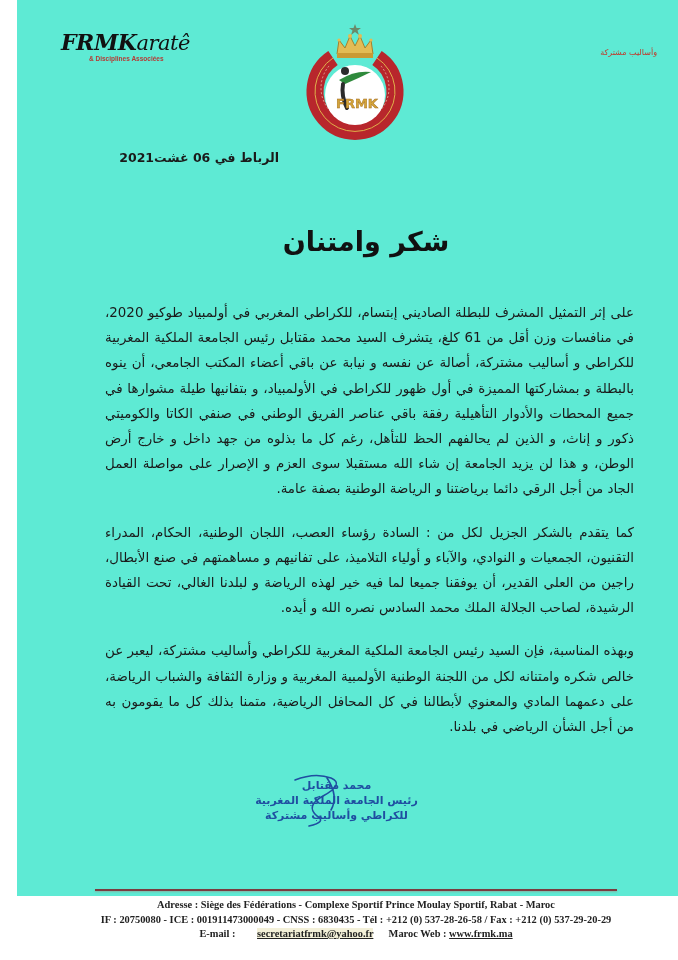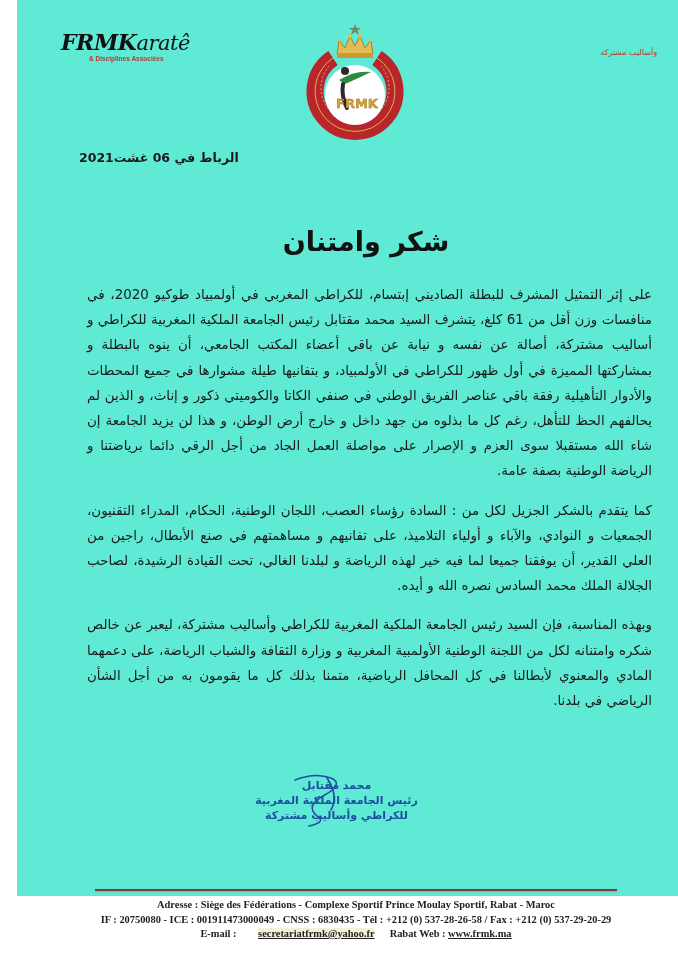--- a/index.html
+++ b/index.html
@@ -90,21 +90,21 @@
       font-size: 12.5px;
       font-weight: bold;
       white-space: nowrap;
     }
     .ref-line .ref-num { font-weight: normal; }
     .date-line {
       position: absolute;
       left: 62px; top: 150px;
       width: 200px;
       direction: rtl;
-      text-align: left;
+      text-align: right;
       font-size: 12.5px;
       font-weight: bold;
       white-space: nowrap;
     }
 
     
     .title {
       position: absolute;
       left: 0; top: 226px;
       width: 678px;
@@ -122,21 +122,21 @@
       position: absolute;
       left: 70px; top: 282px;
       width: 565px;
       direction: rtl;
       text-align: justify;
       font-size: 13.4px;
       line-height: 25.2px;
       color: #1a1a1a;
     }
     .body-text p {
-      margin: 0;
+      margin: 18px;
       text-align-last: right;
     }
     .body-text p + p { margin-top: 14px; }
 
     
     .signature {
       position: absolute;
       left: 232px; top: 778px;
       width: 175px;
       direction: rtl;
@@ -245,17 +245,17 @@
     <div>للكراطي وأساليب مشتركة</div>
   </div>
 
   <div class="footer-rule"></div>
   <div class="footer">
     <div class="row">Adresse : Siège des Fédérations - Complexe Sportif Prince Moulay Sportif, Rabat - Maroc</div>
     <div class="row">IF : 20750080 - ICE : 001911473000049 - CNSS : 6830435 - Tél : +212 (0) 537-28-26-58 / Fax : +212 (0) 537-29-20-29</div>
     <div class="row">
       <span>E-mail : </span><a class="email">secretariatfrmk@yahoo.fr</a>
       <span class="gap"></span>
-      <span>Rabat Web : </span><a>www.frmk.ma</a>
+      <span>Maroc Web : </span><a>www.frmk.ma</a>
     </div>
   </div>
 
 </div>
 
 </body></html>

